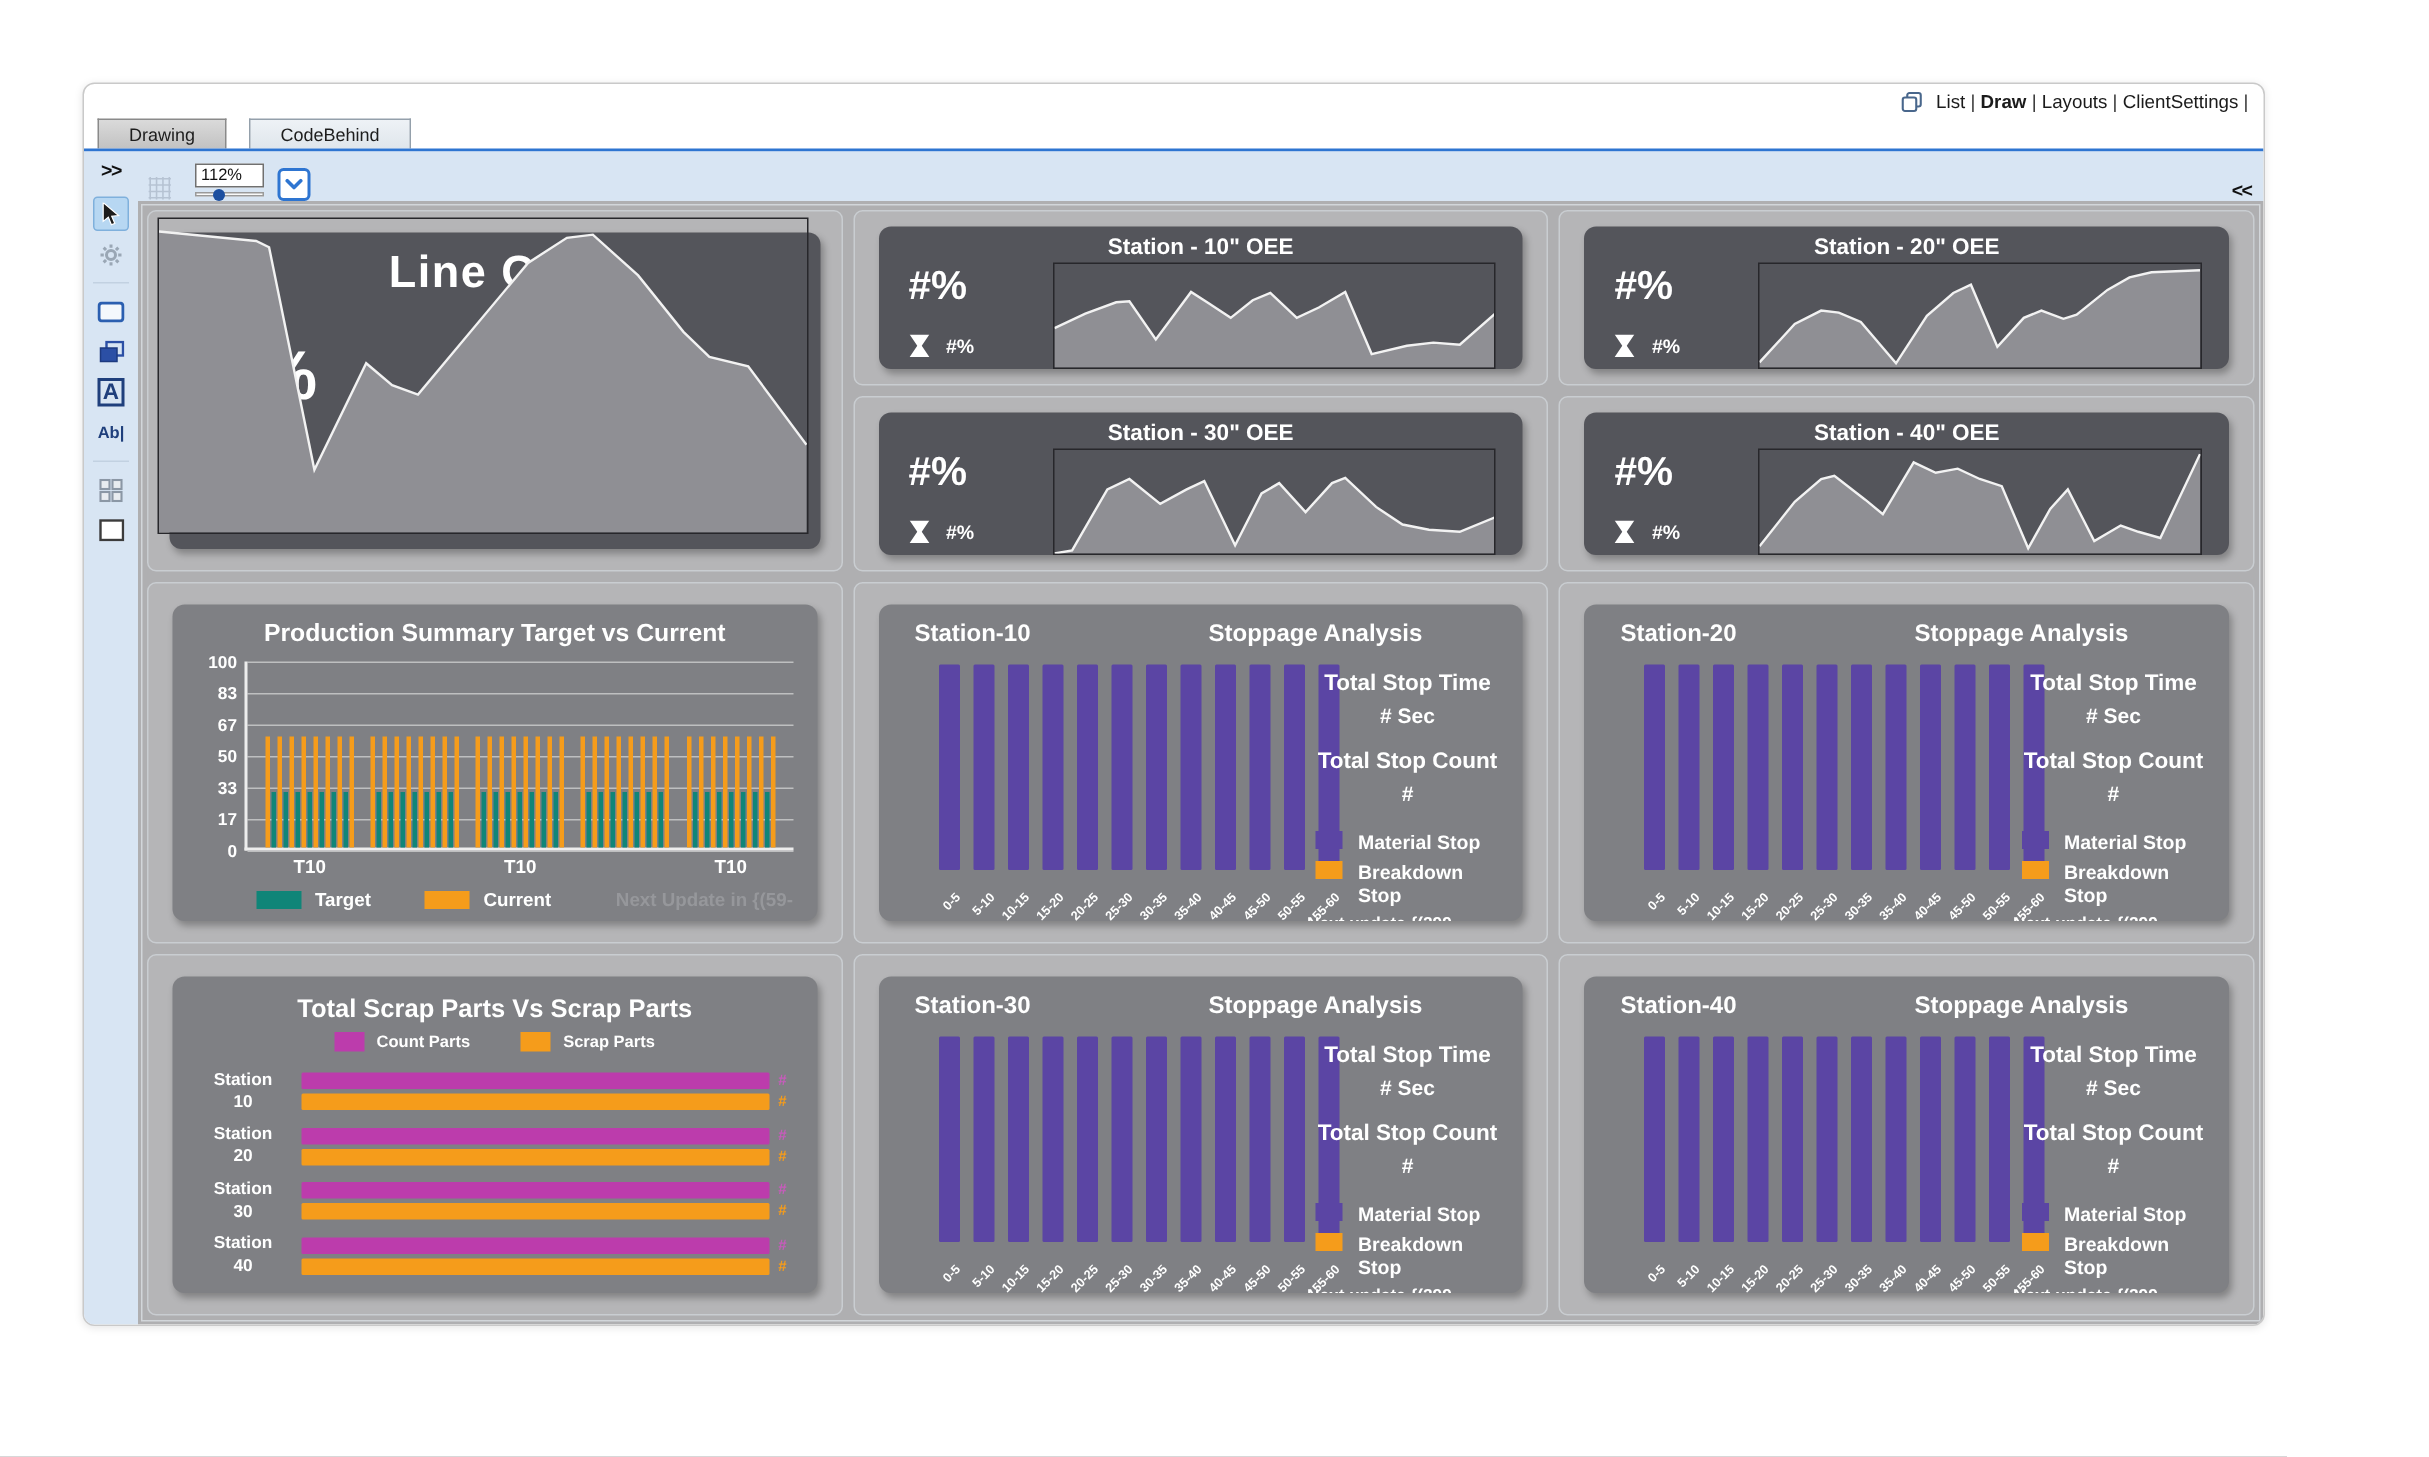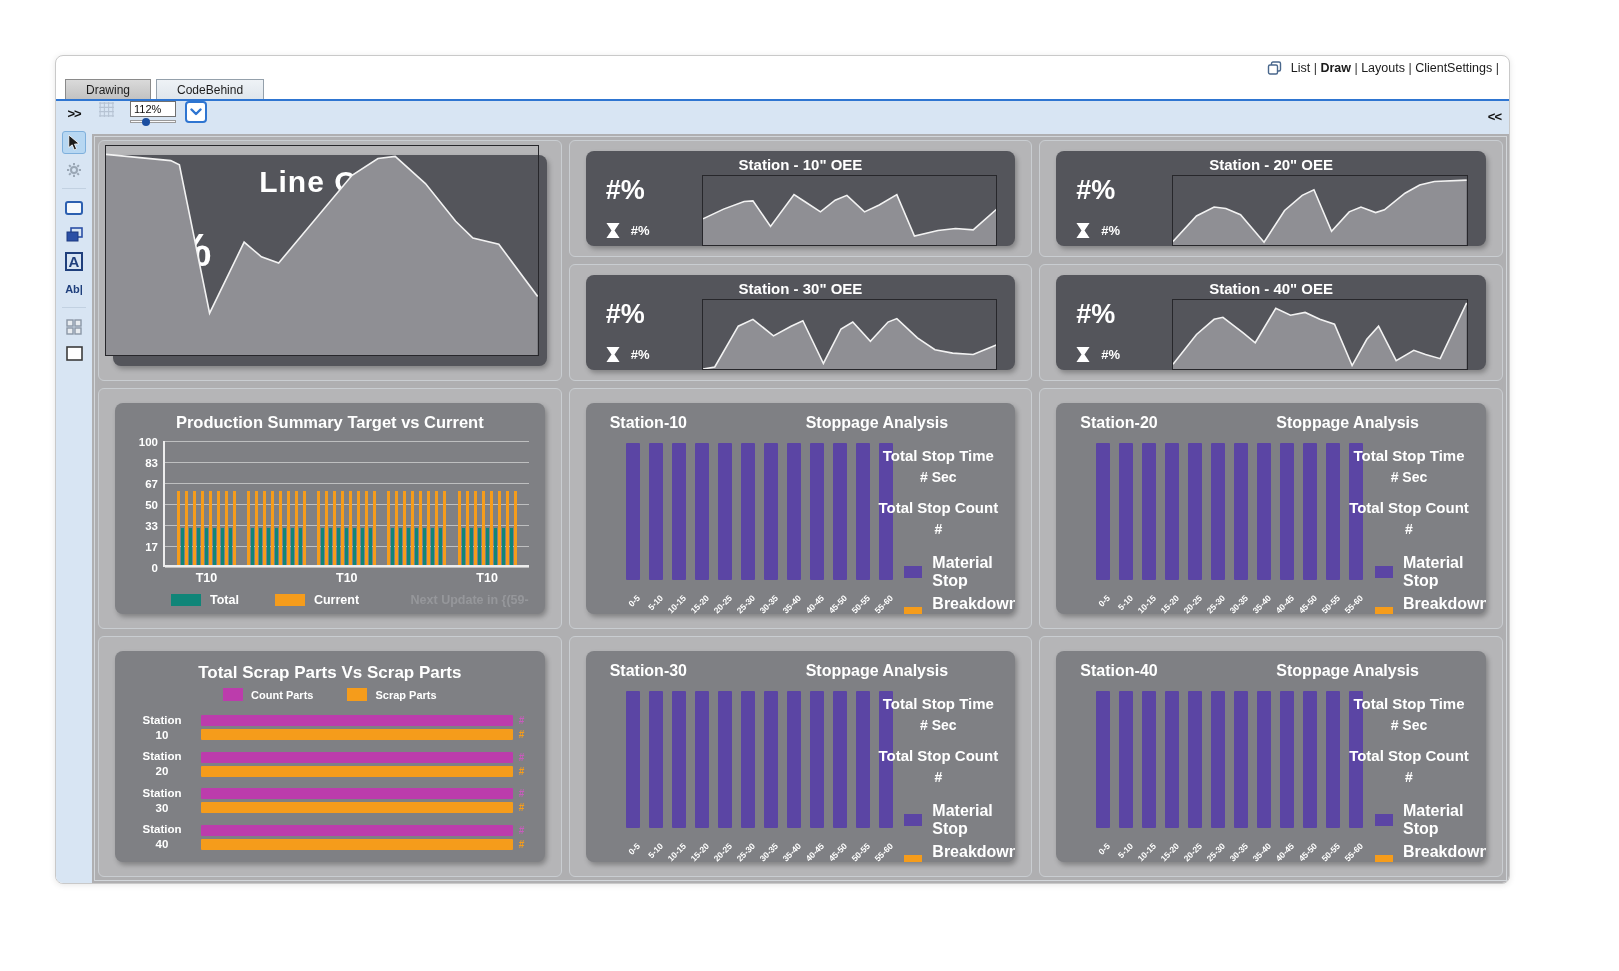--- a/index.html
+++ b/index.html
@@ -20,21 +20,21 @@
   .topnav {
     position:absolute; top:5px; right:10px; display:flex; align-items:center;
     gap:5px; font-size:12.5px; color:#1b1b1b;
   }
   .nav-icon { width:16px; height:14px; margin-right:3px; }
   .nav-link { cursor:default; }
   .nav-link.active { font-weight:bold; }
   .nav-sep { color:#333; }
 
   
-  .tabsrow { position:absolute; top:23px; left:9px; display:flex; gap:5px; height:20px; }
+  .tabsrow { position:absolute; top:23px; left:9px; display:flex; gap:15px; height:20px; }
   .tab {
     height:20px; padding:0 20px; display:flex; align-items:center;
     font-size:12px; color:#1d1d1d; border:1px solid #94a0ab; border-bottom:none;
     background:linear-gradient(#eef2f6,#dfe6ec);
   }
   .tab.active { background:linear-gradient(#dadada,#c2c2c2); border-color:#8a8a8a; }
   .accent-line { position:absolute; top:43px; left:0; right:0; height:2px; background:#2e75d1; }
 
   
   .mainarea { position:absolute; top:45px; left:0; right:0; bottom:0; display:flex; }
@@ -47,21 +47,21 @@
     width:24px; height:23px; margin:2px 0; display:flex; align-items:center;
     justify-content:center; border:1px solid transparent; border-radius:3px;
   }
   .pal-icon.selected { background:#b7d7f2; border-color:#7fb0dc; }
   .pal-divider { width:24px; height:1px; background:#c2d1e1; margin:5px 0; }
   .pal-letter { font-size:13px; font-weight:bold; color:#1f3f7c; }
   .pal-ab { font-size:11px; font-weight:bold; color:#1f3f7c; letter-spacing:0; }
 
   .rightarea { flex:1; display:flex; flex-direction:column; min-width:0; }
   .toolbar {
-    height:33px; background:#d8e5f3; display:flex; align-items:flex-start;
+    height:33px; background:#d8e5f3; display:flex; align-items:flex-end;
     gap:9px; padding:0 8px 0 2px; flex:none;
   }
   .zoom-widget { display:flex; flex-direction:column; margin-left:6px; }
   .zoom-input {
     width:46px; height:16px; font-size:11px; font-family:"Liberation Sans",sans-serif;
     border:1px solid #707070; padding:0 3px; background:#fff; color:#111;
   }
   .zoom-slider { position:relative; width:46px; height:8px; margin-top:1px; }
   .zoom-track { position:absolute; left:0; right:0; top:2px; height:3px; background:#fafafa; border:1px solid #9a9a9a; }
   .zoom-thumb { position:absolute; left:12px; top:0; width:8px; height:8px; border-radius:50%; background:#1c4fa0; }
@@ -135,21 +135,21 @@
   .stp-xlab { width:14px; position:relative; flex:none; }
   .stp-xlab i {
     position:absolute; top:13px; left:9px; font-style:normal; font-size:8.5px; font-weight:bold;
     white-space:nowrap; transform:rotate(-45deg); transform-origin:right top; display:block;
     transform-box:border-box; translate:-100% 0;
   }
   .stp-info { width:138px; flex:none; display:flex; flex-direction:column; align-items:center; padding-top:4px; }
   .stp-info-t { font-size:15px; font-weight:bold; text-align:center; }
   .stp-info-v { font-size:14px; font-weight:bold; margin:5px 0 14px; }
   .stp-legend { align-self:stretch; display:flex; flex-direction:column; gap:5px; margin:3px 0 6px; padding-left:8px; }
-  .stp-leg-item { display:flex; align-items:center; gap:10px; font-size:16px; font-weight:bold;margin-left:27px; }
+  .stp-leg-item { display:flex; gap:10px; font-size:13px; font-weight:bold; }
   .sw { width:18px; height:12px; flex:none; }
   .stp-next { align-self:flex-start; font-size:11.5px; font-weight:bold; padding-left:2px; }
   .stp-unit { align-self:flex-start; font-size:8.5px; font-weight:bold; margin-top:11px; padding-left:2px; }
 
   
   .gs-title { text-align:center; font-weight:bold; font-size:17px; margin-top:12px; }
   .gs-legend { display:flex; justify-content:center; gap:34px; margin-top:5px; font-size:11px; font-weight:bold; }
   .gs-leg-item { display:flex; align-items:center; gap:8px; }
   .gs-rows { position:absolute; left:14px; right:12px; top:62px; bottom:10px; display:flex; flex-direction:column; justify-content:space-between; }
   .gs-row { display:flex; align-items:center; }
@@ -489,21 +489,21 @@
                 <div class="prod-xlabels">
                   <div class="prod-xlab">T10</div>
                   <div class="prod-xlab"></div>
                   <div class="prod-xlab">T10</div>
                   <div class="prod-xlab"></div>
                   <div class="prod-xlab">T10</div>
                 </div>
                 <div class="prod-footer">
                   <div class="legend-item">
                     <span class="legend-sw" style="background:#108578"></span>
-                    <span>Total</span>
+                    <span>Target</span>
                   </div>
                   <div class="legend-item">
                     <span class="legend-sw" style="background:#F59C1B"></span>
                     <span>Current</span>
                   </div>
                   <div class="prod-next">Next Update in {(59-</div>
                 </div>
               </div>
           </div>
           <div class="cell">

